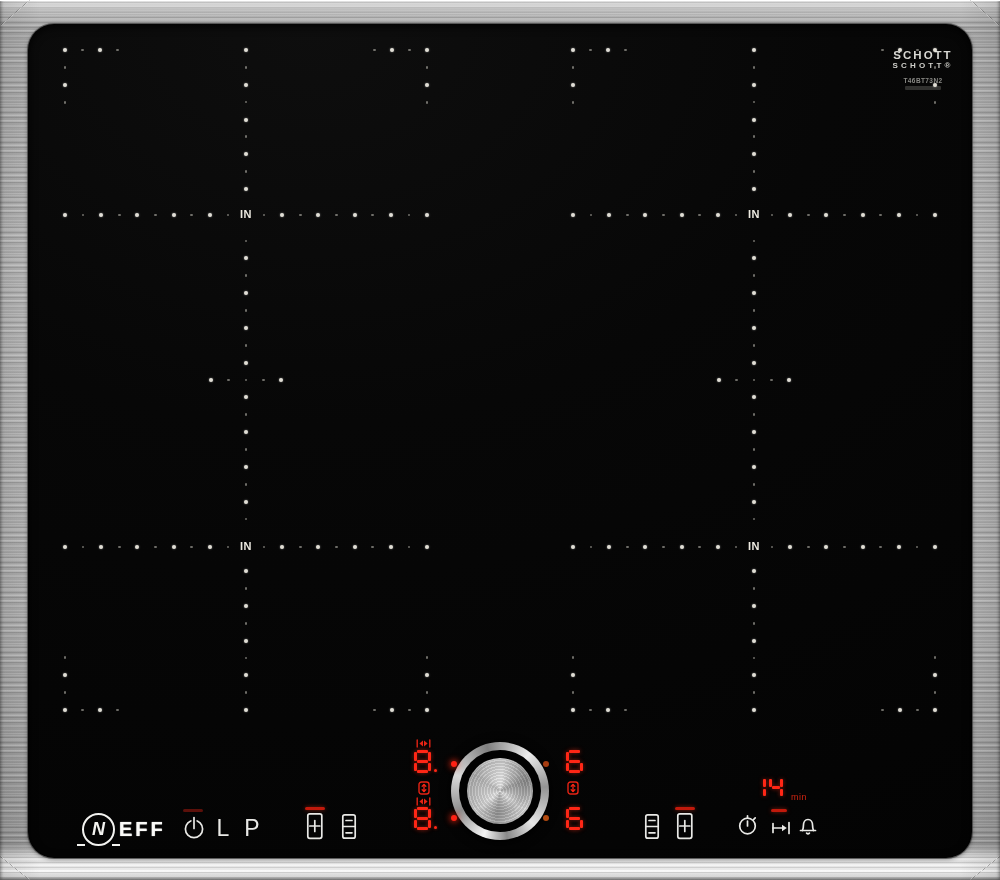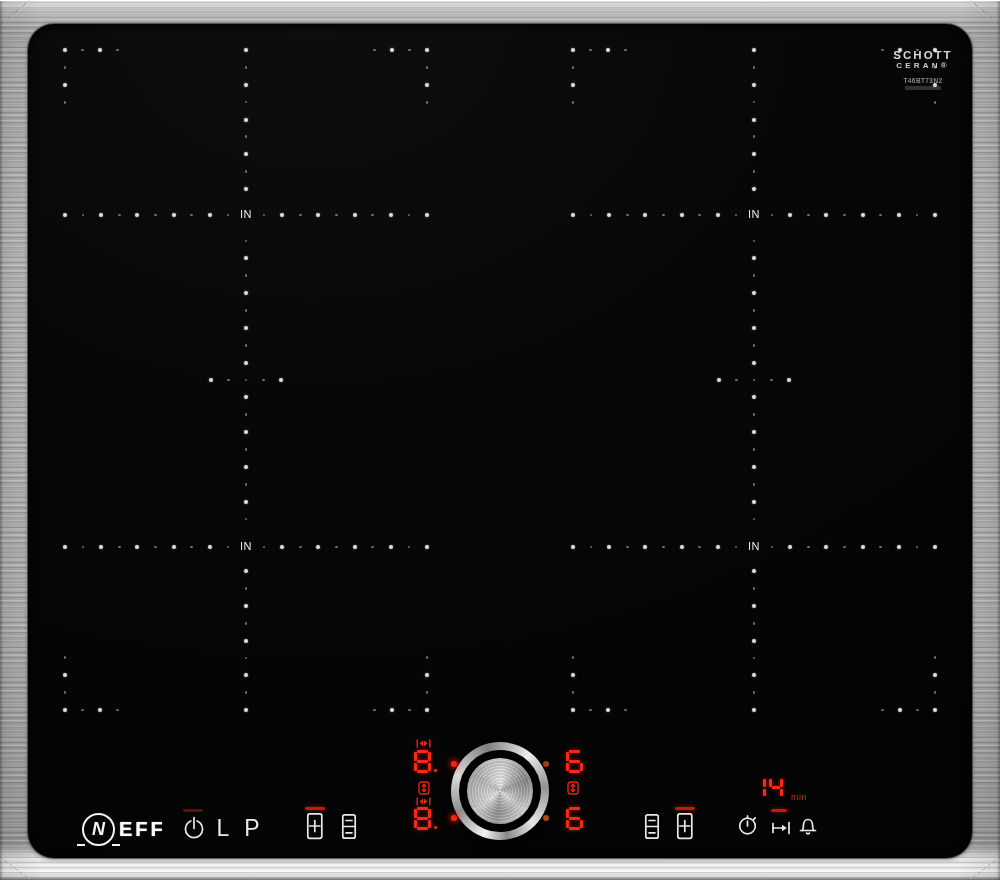--- a/index.html
+++ b/index.html
@@ -30,21 +30,21 @@
   .schott{position:absolute;left:860px;top:25px;width:70px;text-align:center;color:#d8d8d3;}
   .schott-l1{font-size:11.5px;font-weight:bold;letter-spacing:2px;}
   .schott-l2{font-size:8px;font-weight:bold;letter-spacing:3.2px;margin-top:0px;color:#cfcfca;}
   .model{margin-top:7px;font-size:6.5px;color:#8a8a86;letter-spacing:.4px;font-weight:bold;}
   .model-sub{margin:2px auto 0;width:36px;height:3.5px;background:#3c3c3a;border-radius:1px;opacity:.8;}
 
   
   #markings{position:absolute;inset:0;}
   .dot{position:absolute;border-radius:50%;background:var(--dot-white);opacity:.45;}
   .dot.b{opacity:.95;box-shadow:0 0 2px rgba(255,255,255,.55);}
-  .in-label{position:absolute;width:26px;text-align:center;font-size:11px;font-weight:normal;
+  .in-label{position:absolute;width:26px;text-align:center;font-size:11px;font-weight:bold;
     letter-spacing:.5px;color:var(--dot-white);}
 
   
   #controls{position:absolute;inset:0;}
   .bar{position:absolute;height:3px;border-radius:1.5px;background:var(--indicator-red);box-shadow:0 0 4px rgba(235,45,20,.55);}
   .bar.dim{background:var(--indicator-dim);box-shadow:none;}
 
   .neff{position:absolute;left:54px;top:789px;display:flex;align-items:center;gap:4px;}
   .emblem{position:relative;width:29px;height:29px;border:2.6px solid #f3f3f0;border-radius:50%;}
   .emblem::before,.emblem::after{content:'';position:absolute;bottom:-2.4px;width:8px;height:2.6px;background:#f3f3f0;}
@@ -95,21 +95,21 @@
 <div id="hob">
   <div class="miter m-tl"></div>
   <div class="miter m-tr"></div>
   <div class="miter m-bl"></div>
   <div class="miter m-br"></div>
 
   <div class="glass">
 
     <div class="schott">
       <div class="schott-l1">SCHOTT</div>
-      <div class="schott-l2">CERAN®</div>
+      <div class="schott-l2">SCHOTT®</div>
       <div class="model">T46BT73N2</div>
       <div class="model-sub"></div>
     </div>
 
     <div id="markings">
         <i class="dot b" style="width: 4px; height: 4px; left: 35px; top: 24px;"></i>
         <i class="dot" style="width: 2.8px; height: 2.8px; left: 53.1px; top: 24.6px;"></i>
         <i class="dot b" style="width: 4px; height: 4px; left: 70px; top: 24px;"></i>
         <i class="dot" style="width: 2.8px; height: 2.8px; left: 88.1px; top: 24.6px;"></i>
         <i class="dot" style="width: 2.8px; height: 2.8px; left: 35.6px; top: 42.1px;"></i>

